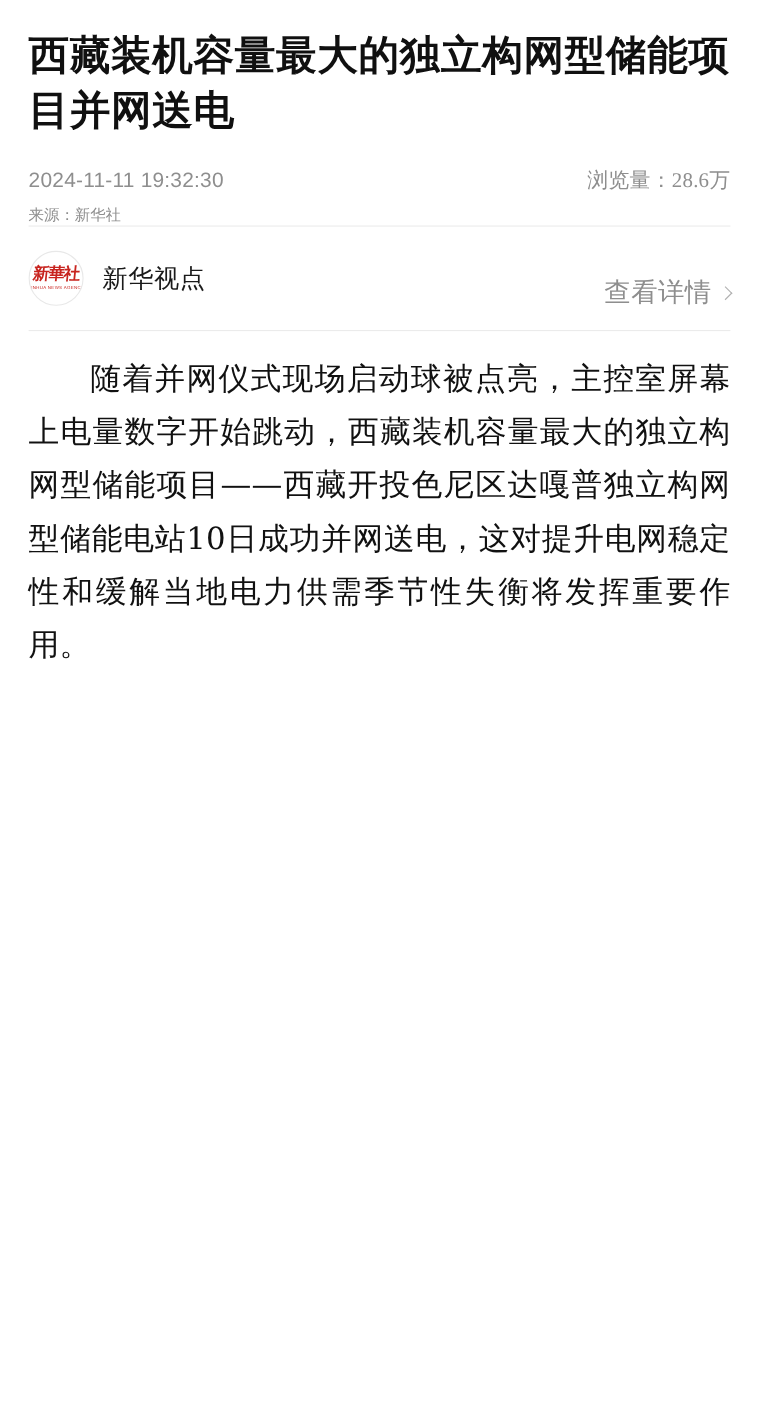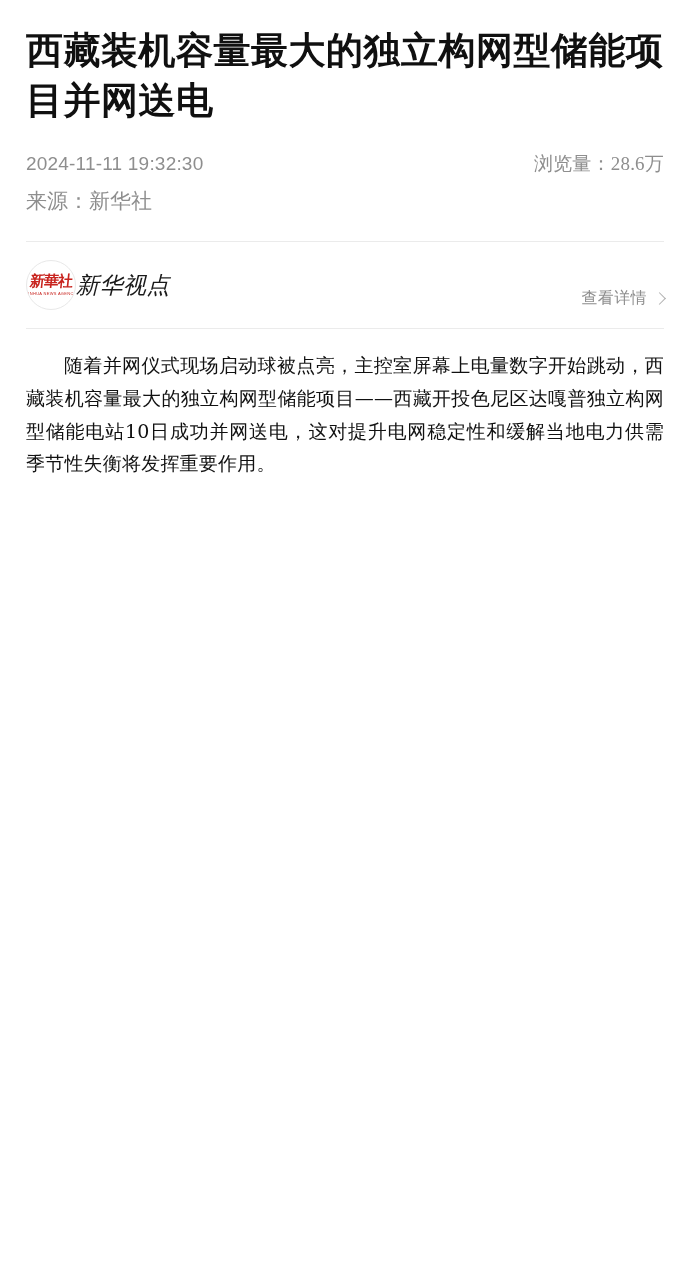--- a/index.html
+++ b/index.html
@@ -37,23 +37,22 @@
     justify-content: space-between;
     align-items: baseline;
     font-size: 19px;
     color: #8e8e8e;
     margin-bottom: 10px;
     font-family: "Liberation Sans", "DejaVu Sans", sans-serif;
   }
   .meta-date { letter-spacing: 0.2px; }
   .meta-views { letter-spacing: 0.2px; font-family: Liberation Serif, serif; }
   .meta-source {
-    font-size: 21px;
+    font-size: 14px;
     color: #8e8e8e;
-    margin-bottom: 26px;
   }
   .divider {
     height: 1px;
     background: #ebebeb;
     margin: 0 0 0 0;
   }
   .account-row {
     display: flex;
     align-items: center;
     padding: 18px 0 18px 0;
@@ -91,47 +90,46 @@
   }
   .avatar-inner {
     display: flex;
     flex-direction: column;
     align-items: center;
     justify-content: center;
   }
   .account-name {
     font-size: 23px;
     color: #1a1a1a;
-    margin-left: 0;
+    margin-left: 17px;
     flex: 1 1 auto;
     letter-spacing: 0.5px;
-    font-style: italic;
   }
   .detail-link {
-    font-size: 16px;
+    font-size: 24px;
     color: #8e8e8e;
     display: flex;
     align-items: center;
     letter-spacing: 0.4px;
     margin-top: 26px;
   }
   .chevron {
     display: inline-block;
     margin-left: 8px;
     width: 9px;
     height: 9px;
     border-right: 1.6px solid #b0b0b0;
     border-top: 1.6px solid #b0b0b0;
     transform: rotate(45deg);
   }
   .article {
     padding-top: 20px;
   }
   .article p {
-    font-size: 19px;
+    font-size: 28px;
     line-height: 1.72;
     color: #111111;
     margin: 0 0 26px 0;
     text-indent: 2em;
     text-align: justify;
     letter-spacing: 0.2px;
     font-family: "DejaVu Serif", "Liberation Serif", serif;
   }
 </style>
 </head>

